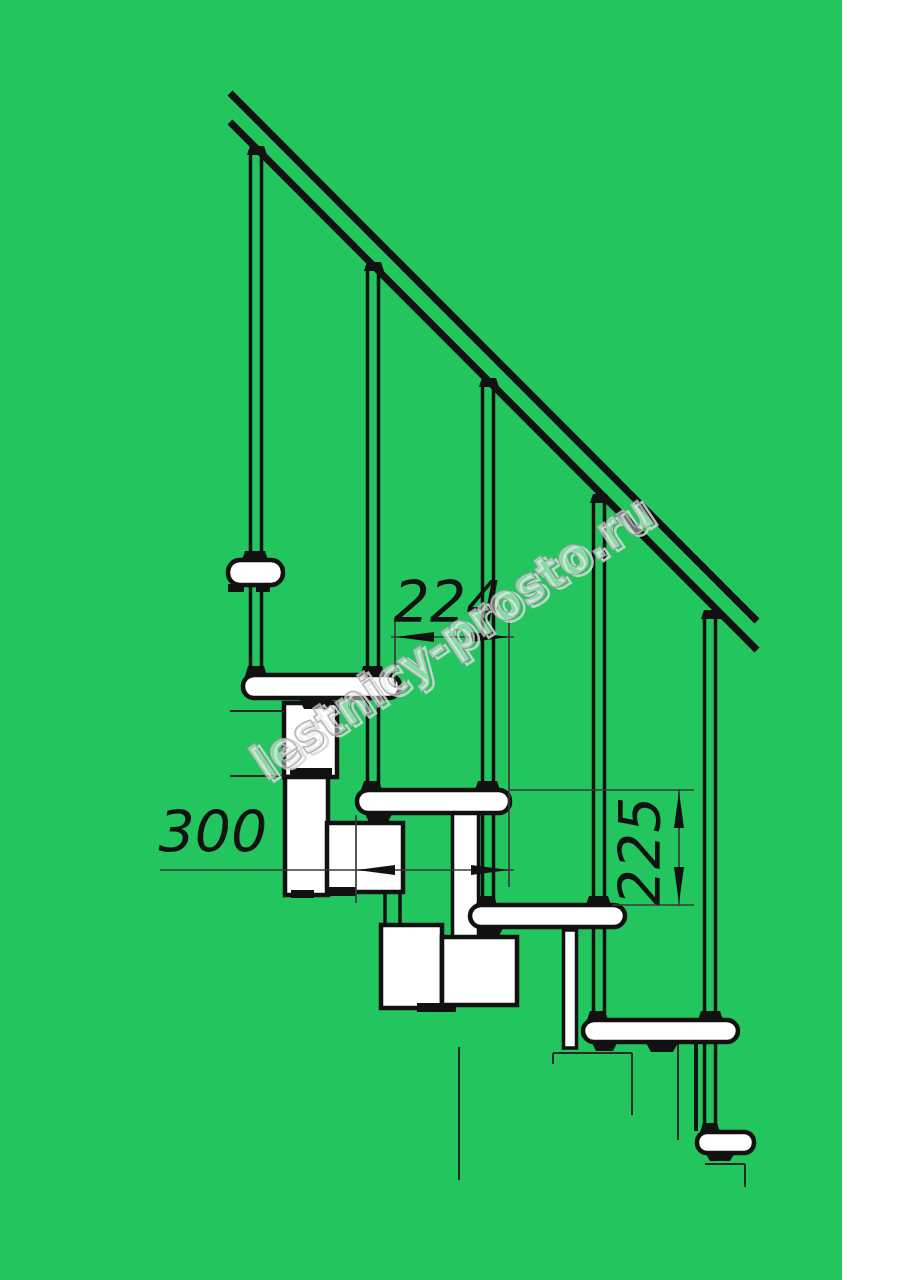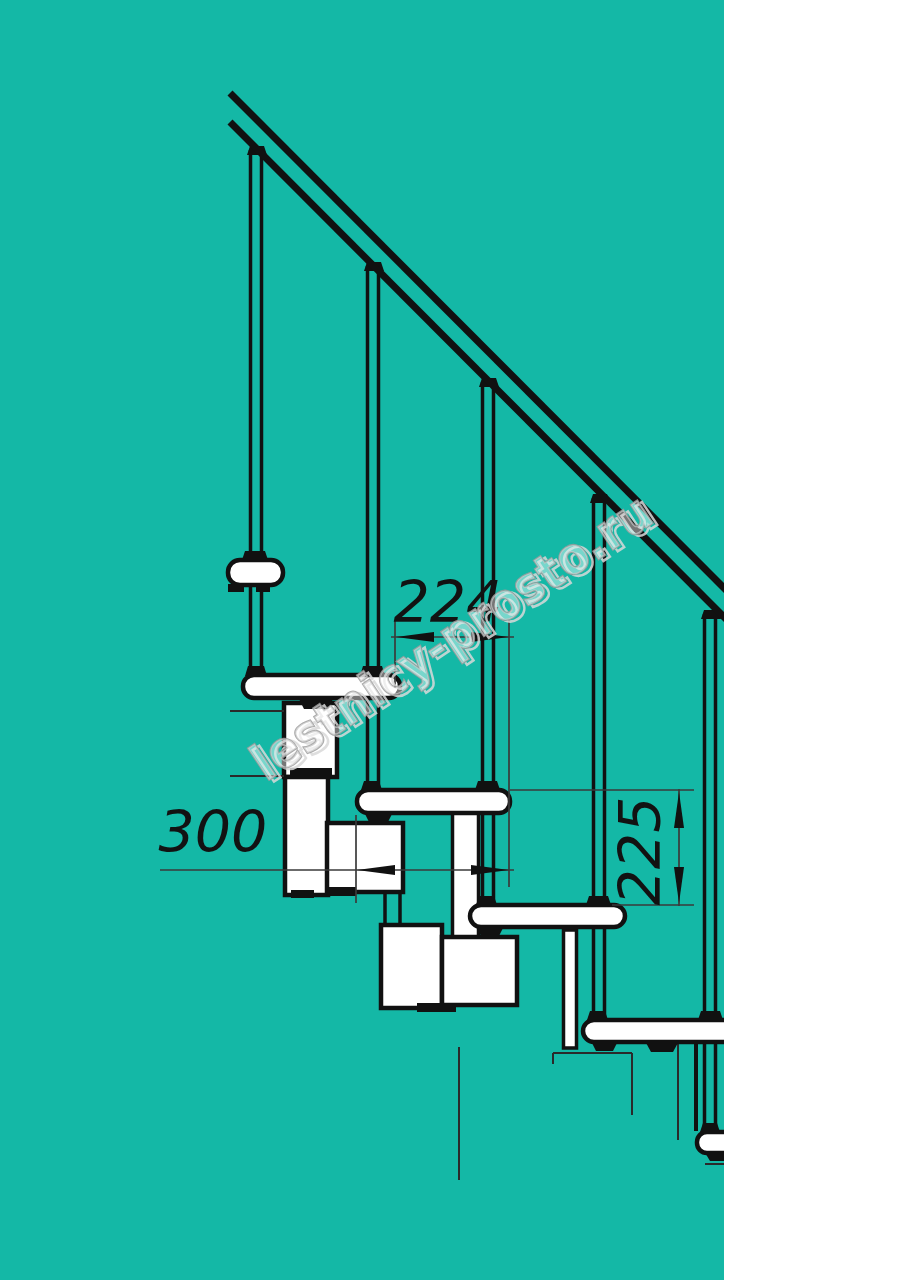--- a/index.html
+++ b/index.html
@@ -1,19 +1,19 @@
 <!DOCTYPE html>
 <html><head>
 <meta charset="utf-8">
 <style>
   html,body{margin:0;padding:0;background:#fff;}
   .canvas{
     position:relative;
-    width:724px;height:1280px;
-    background:#14b8a6;
+    width:842px;height:1280px;
+    background:#22c55e;
     overflow:hidden;
     font-family:"DejaVu Sans", sans-serif;
   }
   svg{position:absolute;left:0;top:0;}
   .dim-text{
     font-family:"DejaVu Sans", sans-serif;
     font-style:italic;
     font-size:57px;
     fill:#121212;
   }

